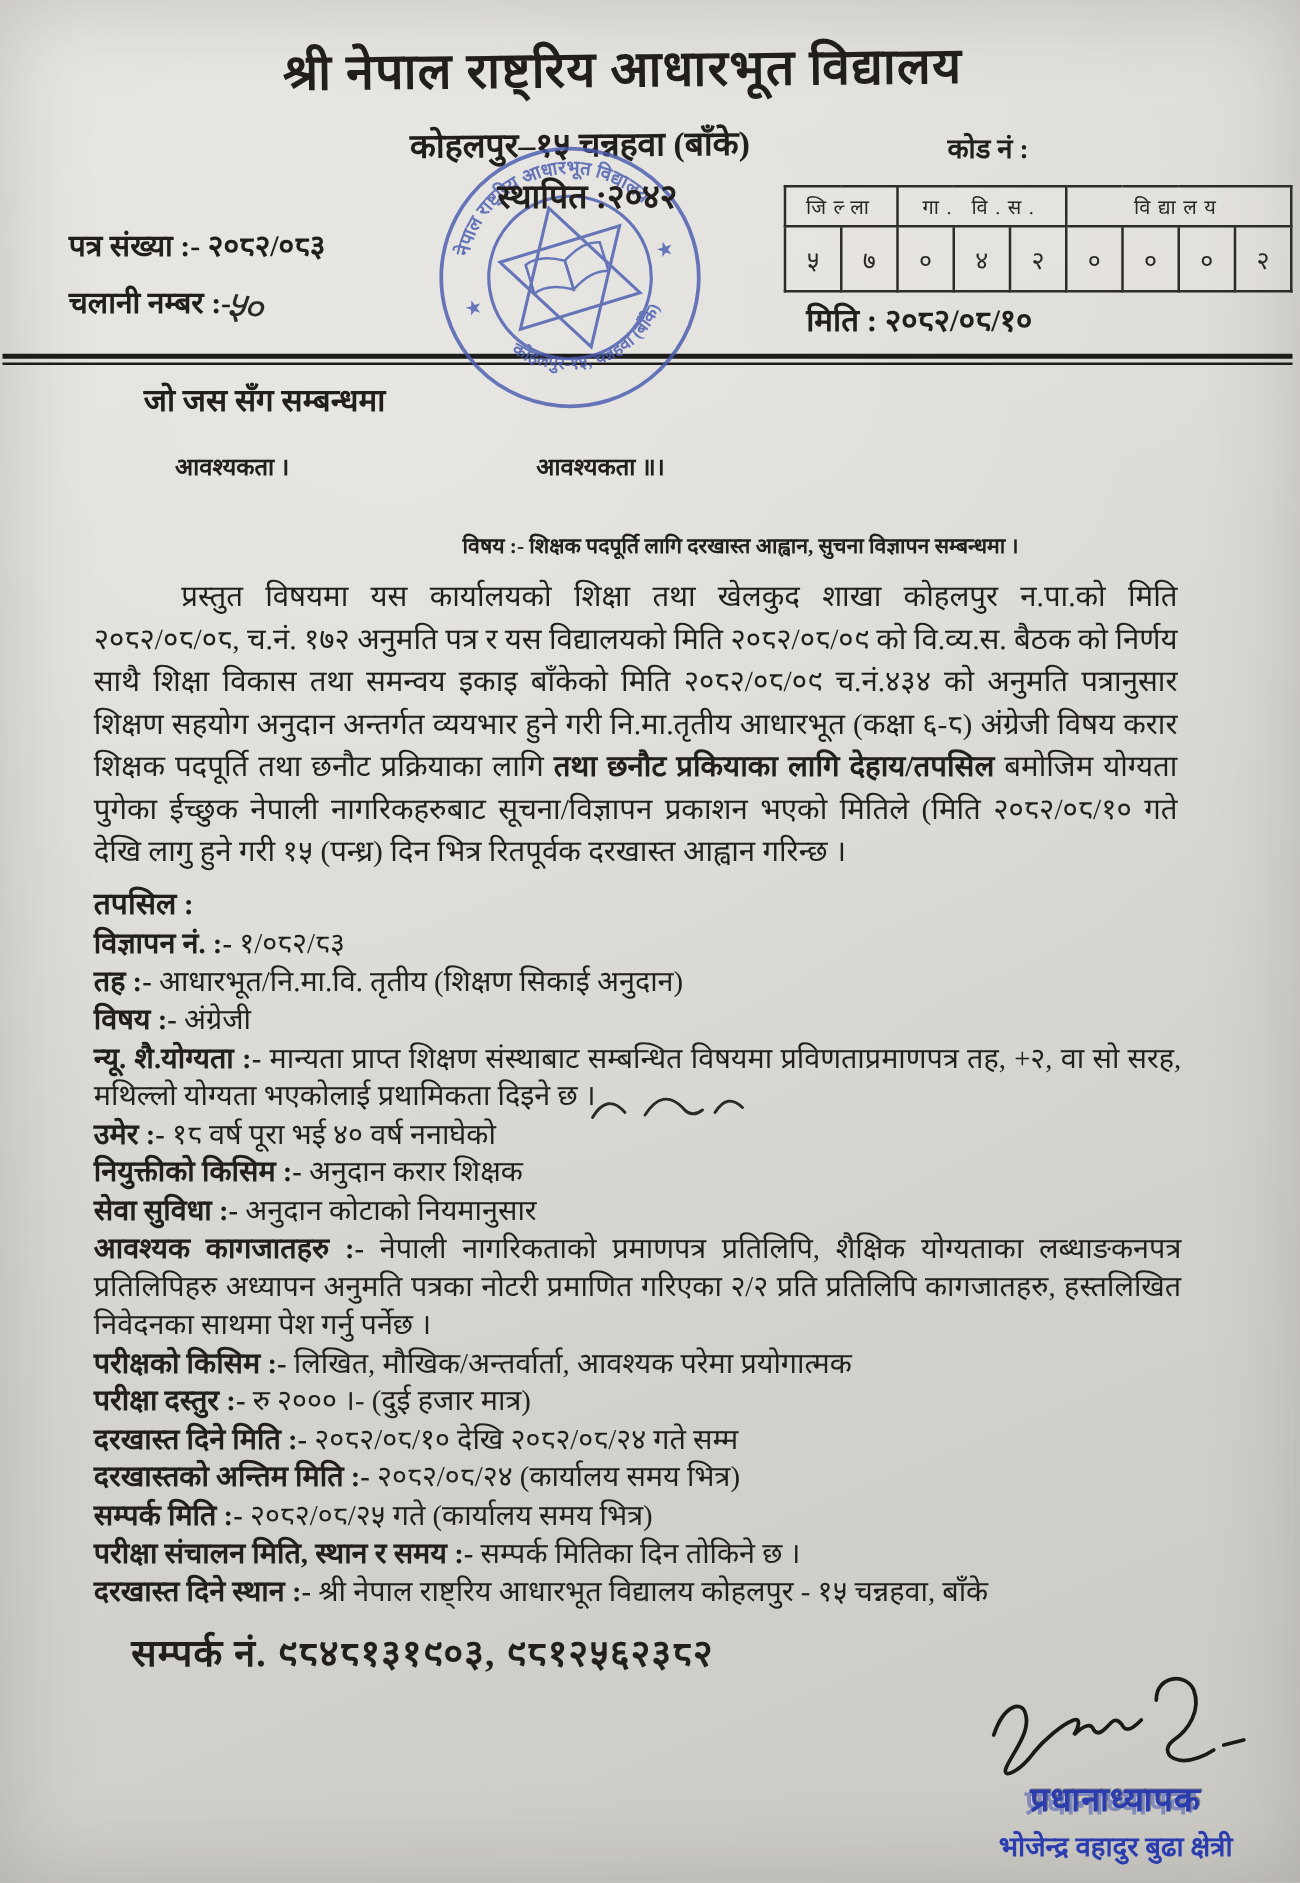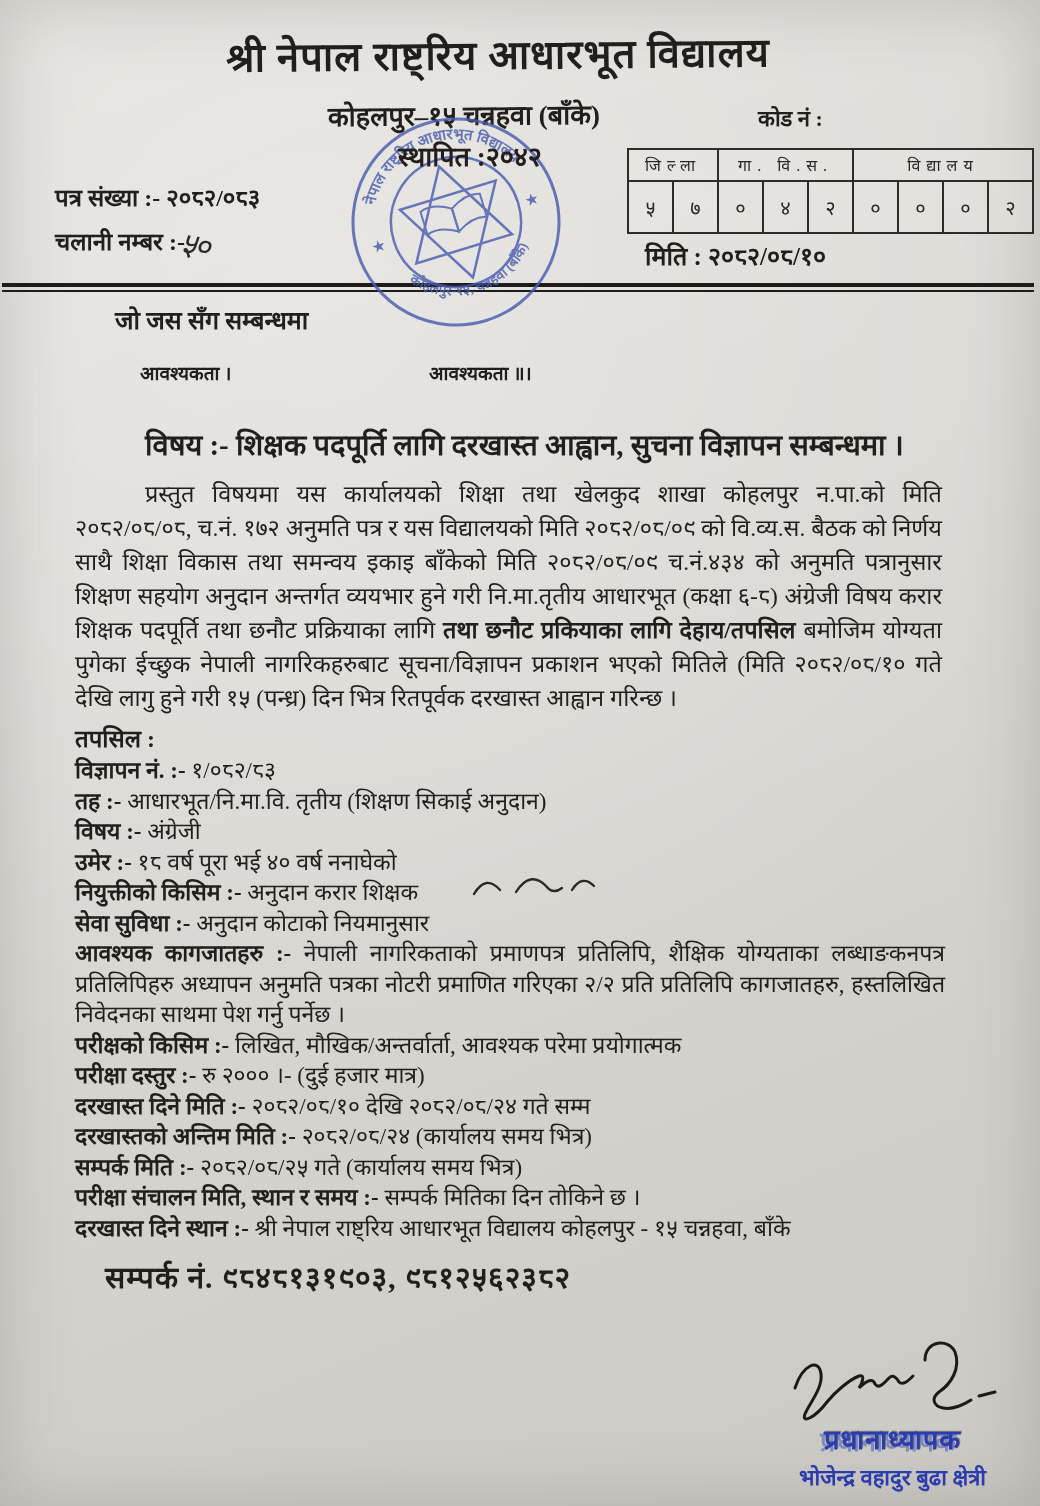--- a/index.html
+++ b/index.html
@@ -42,21 +42,21 @@
   .miti{position:absolute;top:238px;left:645px;font-size:25px;font-weight:700;white-space:nowrap;}
   
   .double-rule{
     margin:0 6px 0 2px;height:3px;
     border-top:4px solid #1d1c1a;border-bottom:2px solid #1d1c1a;
   }
   .jojas{margin:10px 0 0 115px;font-size:25px;font-weight:700;}
   .requirements{display:flex;margin:24px 0 0 140px;font-size:19px;font-weight:700;gap:44px;}
   .requirements span:nth-child(1){width:245px;}
   .requirements span:nth-child(2){width:250px;}
-  .subject{margin:38px 0 0 145px;font-size:29px;font-weight:700;}
+  .subject{margin:38px 0 0 145px;font-size:17px;font-weight:700;text-align:center;}
   
   .body-para{
     margin:14px 98px 0 75px;font-size:23.5px;line-height:34px;
     text-align:justify;text-indent:70px;
   }
   .body-para b{font-weight:700;}
   .tapsil-heading{margin:6px 0 0 75px;font-size:24px;font-weight:700;}
   .tapsil-list{margin:2px 95px 0 75px;}
   .tapsil-item{font-size:23px;line-height:30.5px;text-align:justify;}
   .tapsil-item .lbl{font-weight:700;}
@@ -155,20 +155,21 @@
   <p class="body-para"><span>प्रस्तुत विषयमा यस कार्यालयको शिक्षा तथा खेलकुद शाखा कोहलपुर न.पा.को मिति २०८२/०८/०८, च.नं. १७२ अनुमति पत्र र यस विद्यालयको मिति २०८२/०८/०९ को वि.व्य.स. बैठक को निर्णय साथै शिक्षा विकास तथा समन्वय इकाइ बाँकेको मिति २०८२/०८/०९ च.नं.४३४ को अनुमति पत्रानुसार शिक्षण सहयोग अनुदान अन्तर्गत व्ययभार हुने गरी नि.मा.तृतीय आधारभूत (कक्षा ६-८) अंग्रेजी विषय करार शिक्षक पदपूर्ति तथा छनौट प्रक्रियाका लागि </span><b>तथा छनौट प्रकियाका लागि देहाय/तपसिल</b><span> बमोजिम योग्यता पुगेका ईच्छुक नेपाली नागरिकहरुबाट सूचना/विज्ञापन प्रकाशन भएको मितिले (मिति २०८२/०८/१० गते देखि लागु हुने गरी १५ (पन्ध्र) दिन भित्र रितपूर्वक दरखास्त आह्वान गरिन्छ ।</span></p>
 
   <div class="tapsil-heading">तपसिल :</div>
   <div class="tapsil-list" id="tapsil-list">
     <div class="tapsil-item"><span class="lbl">विज्ञापन नं. :-</span> <span>१/०८२/८३</span></div>
 
     <div class="tapsil-item"><span class="lbl">तह :-</span> <span>आधारभूत/नि.मा.वि. तृतीय (शिक्षण सिकाई अनुदान)</span></div>
 
     <div class="tapsil-item"><span class="lbl">विषय :-</span> <span>अंग्रेजी</span></div>
 
+    <div class="tapsil-item"><span class="lbl">न्यू. शै.योग्यता :-</span> <span>मान्यता प्राप्त शिक्षण संस्थाबाट सम्बन्धित विषयमा प्रविणताप्रमाणपत्र तह, +२, वा सो सरह, मथिल्लो योग्यता भएकोलाई प्रथामिकता दिइने छ ।</span></div>
 
     <div class="tapsil-item"><span class="lbl">उमेर :-</span> <span>१८ वर्ष पूरा भई ४० वर्ष ननाघेको</span></div>
 
     <div class="tapsil-item"><span class="lbl">नियुक्तीको किसिम :-</span> <span>अनुदान करार शिक्षक</span></div>
 
     <div class="tapsil-item"><span class="lbl">सेवा सुविधा :-</span> <span>अनुदान कोटाको नियमानुसार</span></div>
 
     <div class="tapsil-item"><span class="lbl">आवश्यक कागजातहरु :-</span> <span>नेपाली नागरिकताको प्रमाणपत्र प्रतिलिपि, शैक्षिक योग्यताका लब्धाङकनपत्र प्रतिलिपिहरु अध्यापन अनुमति पत्रका नोटरी प्रमाणित गरिएका २/२ प्रति प्रतिलिपि कागजातहरु, हस्तलिखित निवेदनका साथमा पेश गर्नु पर्नेछ ।</span></div>
 
     <div class="tapsil-item"><span class="lbl">परीक्षको किसिम :-</span> <span>लिखित, मौखिक/अन्तर्वार्ता, आवश्यक परेमा प्रयोगात्मक</span></div>

